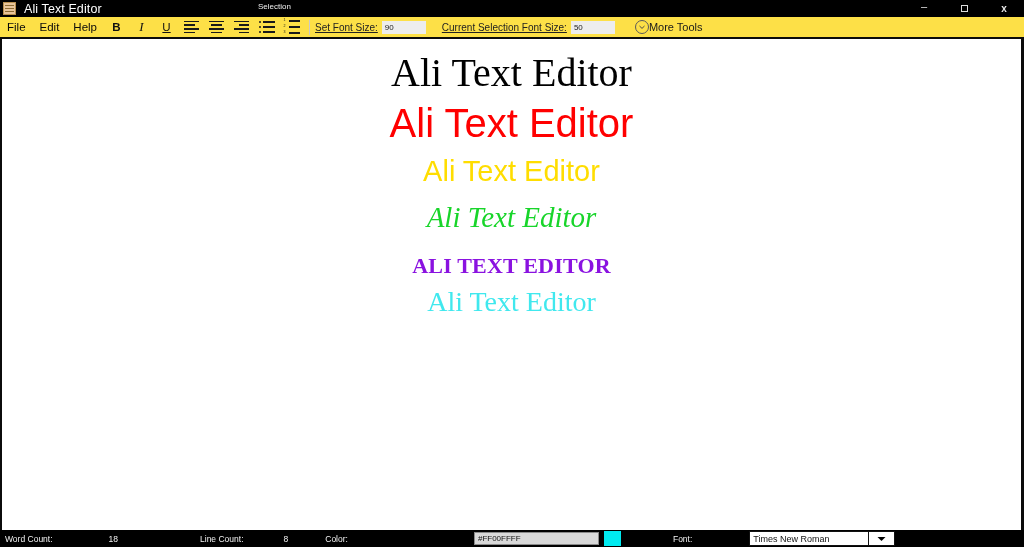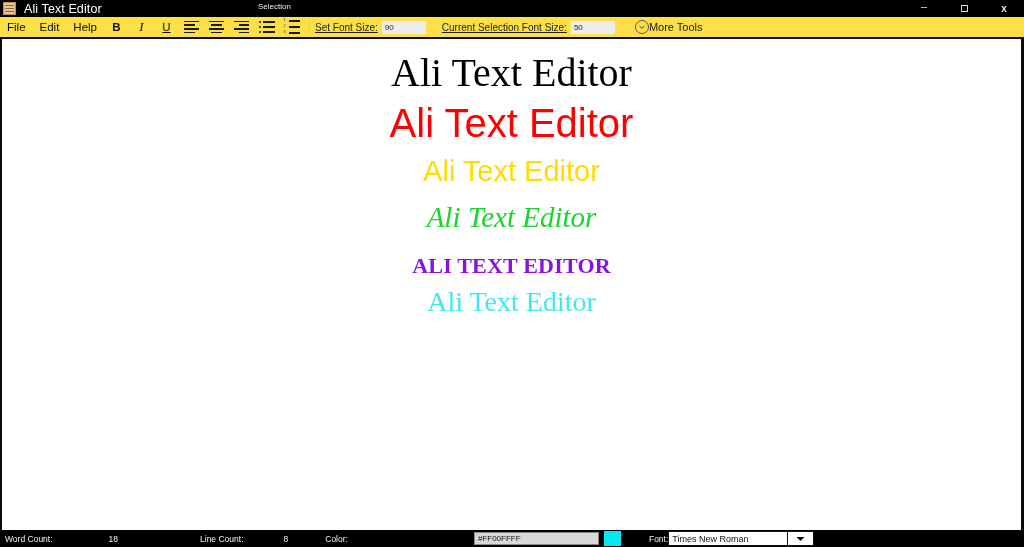--- a/index.html
+++ b/index.html
@@ -390,23 +390,23 @@
   <div class="sb-value" style="margin-left:56px;">18</div>
 
   <div class="sb-label" style="margin-left:82px;">Line Count:</div>
   <div class="sb-value" style="margin-left:40px;">8</div>
 
   <div class="sb-label" style="margin-left:37px;">Color:</div>
 
   <div class="color-input" style="margin-left:126px;">#FF00FFFF</div>
   <div class="color-swatch" style="background: rgb(0, 234, 240);"></div>
 
-  <div class="sb-label" style="margin-left:28px;">Font:</div>
-
-  <div class="font-select" style="text-align:right;">Times New Roman</div>
+  <div class="sb-label" style="margin-left:52px;">Font:</div>
+
+  <div class="font-select" style="margin-left:57px;text-align:right;">Times New Roman</div>
   <div class="font-arrow">
     <span>
       <svg width="9" height="6" viewBox="0 0 9 6">
           <path d="M0.5 1 L4.5 5 L8.5 1" fill="#000"></path>
         </svg>
     </span>
   </div>
 </div>
 
 </body></html>

